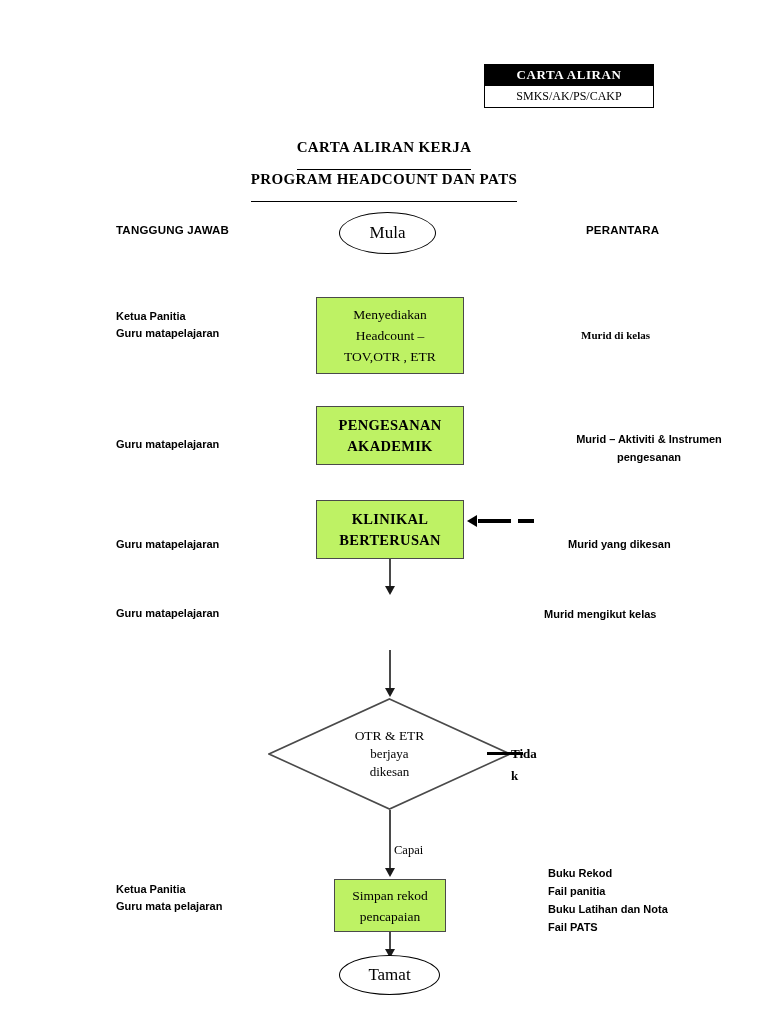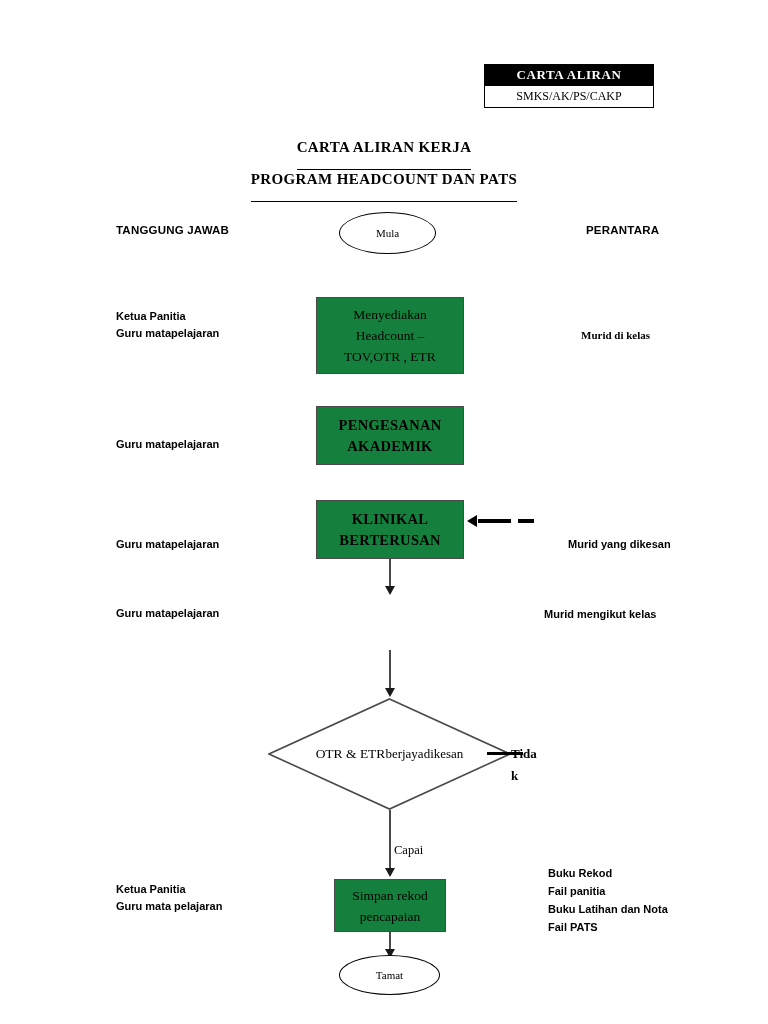--- a/index.html
+++ b/index.html
@@ -108,35 +108,35 @@
 
   
   .ellipse {
     position: absolute;
     border: 1px solid #000;
     border-radius: 50%;
     display: flex;
     align-items: center;
     justify-content: center;
     font-family: "Liberation Serif", serif;
-    font-size: 11px;
+    font-size: 17px;
     box-sizing: border-box;
     background: #fff;
   }
 
   .box {
     position: absolute;
     border: 1px solid #4a4a4a;
     display: flex;
     align-items: center;
     justify-content: center;
     text-align: center;
     font-family: "Liberation Serif", serif;
     box-sizing: border-box;
-    background: #15803d;
+    background: #bef264;
     white-space: pre-line;
   }
   .box.plain   { font-size: 13.5px; line-height: 21px; }
   .box.strong  { font-weight: bold; font-size: 14.5px; line-height: 21px; letter-spacing: 0.3px; }
 
   
   .diamond-wrap {
     position: absolute;
     left: 268px;
     top: 698px;
@@ -144,20 +144,21 @@
     height: 112px;
   }
   .diamond-shape {
     position: absolute;
     inset: 0;
   }
   .diamond-text {
     position: absolute;
     inset: 0;
     display: flex;
+    flex-direction: column;
     align-items: center;
     justify-content: center;
     font-family: "Liberation Serif", serif;
     font-size: 13px;
     line-height: 18px;
     text-align: center;
   }
   .diamond-text .l1 { font-size: 13.5px; }
 
   
@@ -236,20 +237,22 @@
   <div class="resp" style="top:308px;">Ketua Panitia
 Guru matapelajaran</div>
   <div class="box plain" style="left:316px; top:297px; width:148px; height:77px;">Menyediakan
 Headcount –
 TOV,OTR , ETR</div>
   <div class="media" style="left:581px; top:326px; width:180px; text-align:left;font-family:Liberation Serif, serif;">Murid di kelas</div>
 
   <div class="resp" style="top:436px;">Guru matapelajaran</div>
   <div class="box strong" style="left:316px; top:406px; width:148px; height:59px;">PENGESANAN
 AKADEMIK</div>
+  <div class="media" style="left:536px; top:430px; width:226px; text-align:center;">Murid – Aktiviti &amp; Instrumen
+pengesanan</div>
 
   <div class="resp" style="top:536px;">Guru matapelajaran</div>
   <div class="box strong" style="left:316px; top:500px; width:148px; height:59px;">KLINIKAL
 BERTERUSAN</div>
   <div class="media" style="left:568px; top:535px; width:200px; text-align:left;">Murid yang dikesan</div>
 
   <div class="arrowhead-left" style="left:467px; top:515px;"></div>
   <div class="dash" style="left:478px; top:519px; width:33px;"></div>
   <div class="dash" style="left:518px; top:519px; width:16px;"></div>
 

